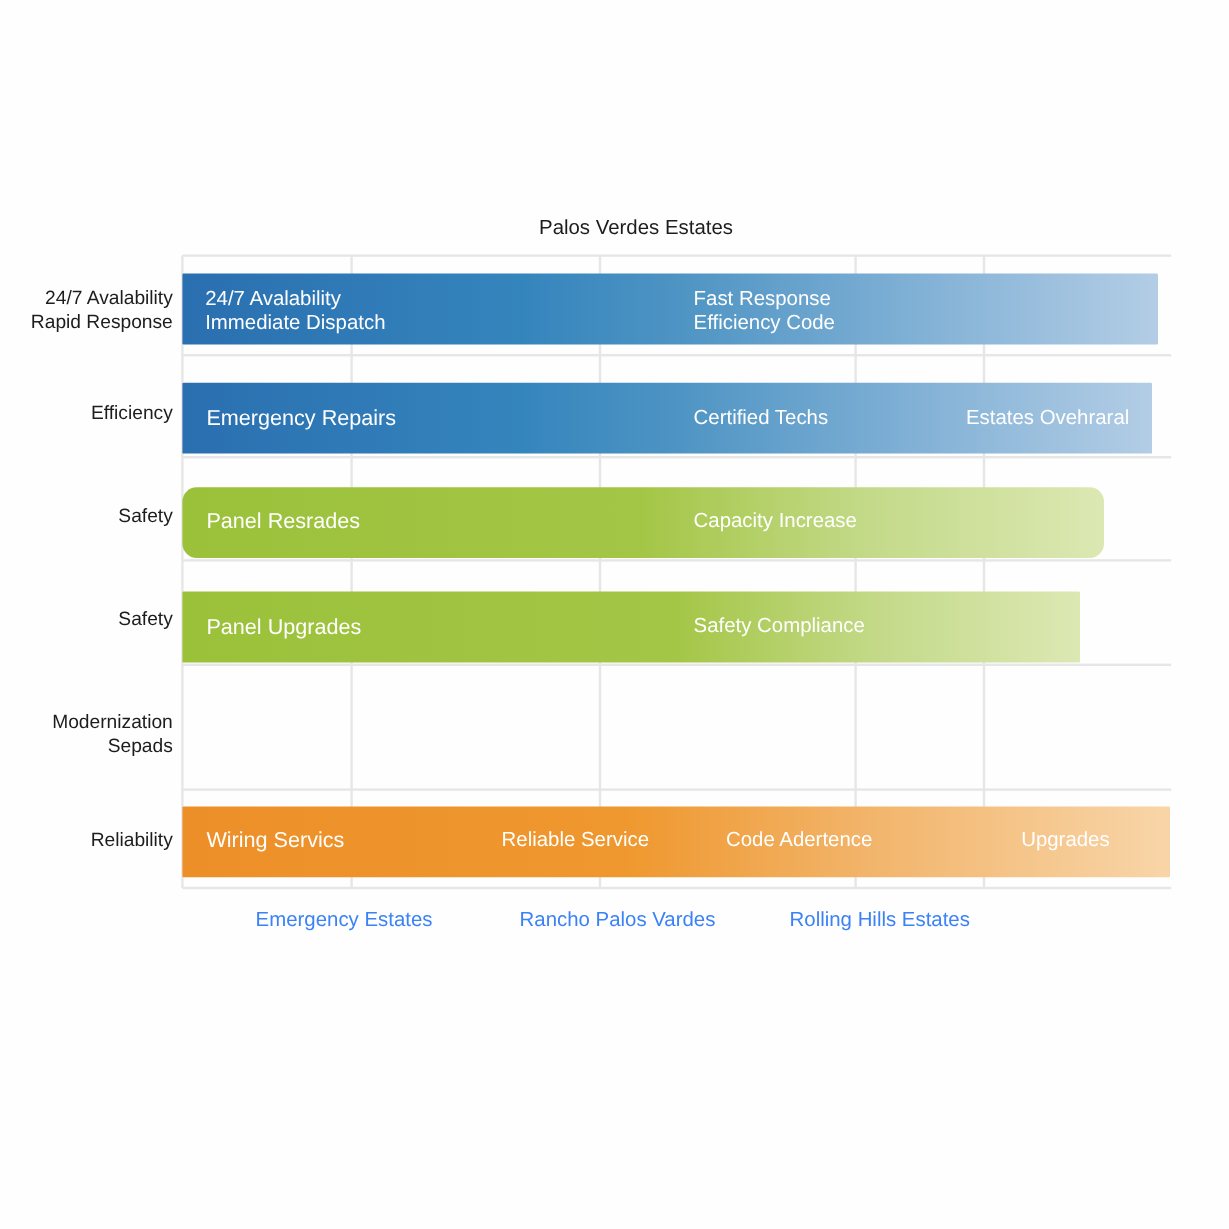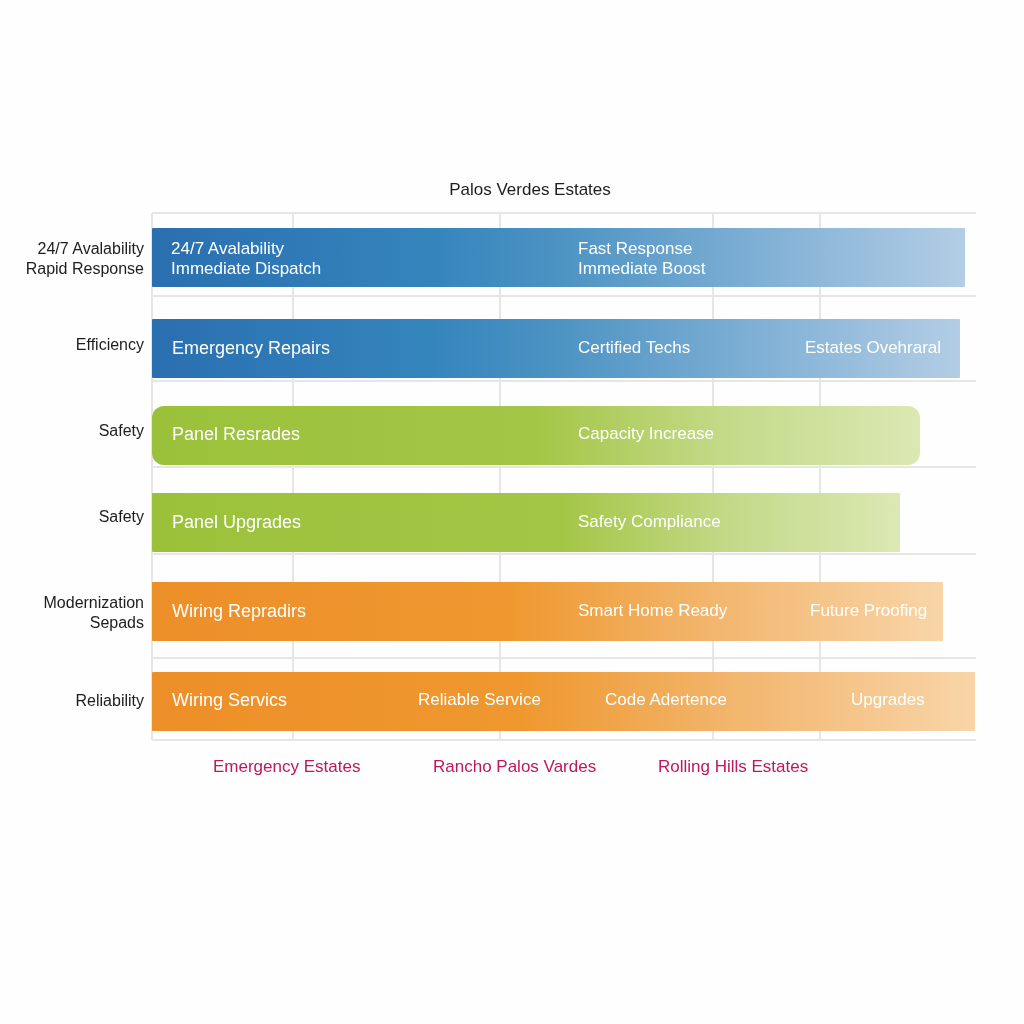--- a/index.html
+++ b/index.html
@@ -19,21 +19,21 @@
     }
     .bar-text {
       position: absolute; color: #ffffff; font-size: 17px; white-space: nowrap; line-height: 20px;
     }
     .bar-text.bold { font-size: 18px; text-align: center; }
     .ylabel {
       position: absolute; right: 880px; text-align: right; font-size: 16px; color: #1d1d1d;
       line-height: 20px; white-space: nowrap;
     }
     .xlabel {
-      position: absolute; top: 757px; font-size: 17px; color: #be185d; white-space: nowrap;
+      position: absolute; top: 757px; font-size: 17px; color: #3b82f6; white-space: nowrap;
     }
   </style>
 </head>
 <body>
 
 <div class="title">Palos Verdes Estates</div>
 
 <div class="plot">
 
   <div class="hline" style="top:212px"></div>
@@ -51,21 +51,21 @@
   <div class="vline" style="left:819px"></div>
 
   <div class="ylabel" style="top:239px">
     <div>24/7 Avalability</div>
     <div>Rapid Response</div>
   </div>
   <div class="bar" style="top:228px; width:813px; background: linear-gradient(90deg, #2a6fb0 0%, #3585bd 35%, #4c93c3 50%, #80b0d5 75%, #b3cde5 100%);">
     <span class="bar-text" style="left:19px; top:11px">24/7 Avalability</span>
     <span class="bar-text" style="left:19px; top:31px">Immediate Dispatch</span>
     <span class="bar-text" style="left:426px; top:11px">Fast Response</span>
-    <span class="bar-text" style="left:426px; top:31px">Immediate Boost</span>
+    <span class="bar-text" style="left:426px; top:31px">Efficiency Code</span>
   </div>
 
   <div class="ylabel" style="top:335px">
     <div>Efficiency</div>
   </div>
   <div class="bar" style="top:319px; width:808px; background: linear-gradient(90deg, #2a6fb0 0%, #3585bd 35%, #4c93c3 50%, #80b0d5 75%, #b3cde5 100%);">
     <span class="bar-text bold" style="left:20px; top:19px">Emergency Repairs</span>
     <span class="bar-text" style="left:426px; top:19px">Certified Techs</span>
     <span class="bar-text" style="left:653px; top:19px">Estates Ovehraral</span>
   </div>
@@ -83,25 +83,20 @@
   </div>
   <div class="bar" style="top:493px; width:732px; background: linear-gradient(90deg, #9bc13a 0%, #a4c647 55%, #c4da8a 78%, #dce8b3 100%); padding-left: 16px;">
     <span class="bar-text bold" style="left:20px; top:19px">Panel Upgrades</span>
     <span class="bar-text" style="left:426px; top:19px">Safety Compliance</span>
   </div>
 
   <div class="ylabel" style="top:593px">
     <div>Modernization</div>
     <div>Sepads</div>
   </div>
-  <div class="bar" style="top:582px; width:791px; background: linear-gradient(90deg, #ed8f28 0%, #ef982f 45%, #f2b56c 70%, #f8d5a8 100%);">
-    <span class="bar-text bold" style="left:20px; top:19px">Wiring Repradirs</span>
-    <span class="bar-text" style="left:426px; top:19px">Smart Home Ready</span>
-    <span class="bar-text" style="left:658px; top:19px">Future Proofing</span>
-  </div>
 
   <div class="ylabel" style="top:691px">
     <div>Reliability</div>
   </div>
   <div class="bar" style="top:672px; width:787px; background: linear-gradient(90deg, #ed8f28 0%, #ef982f 45%, #f2b56c 70%, #f8d5a8 100%); padding-left: 36px;">
     <span class="bar-text bold" style="left:20px; top:18px">Wiring Servics</span>
     <span class="bar-text" style="left:266px; top:18px">Reliable Service</span>
     <span class="bar-text" style="left:453px; top:18px">Code Adertence</span>
     <span class="bar-text" style="left:699px; top:18px">Upgrades</span>
   </div>

